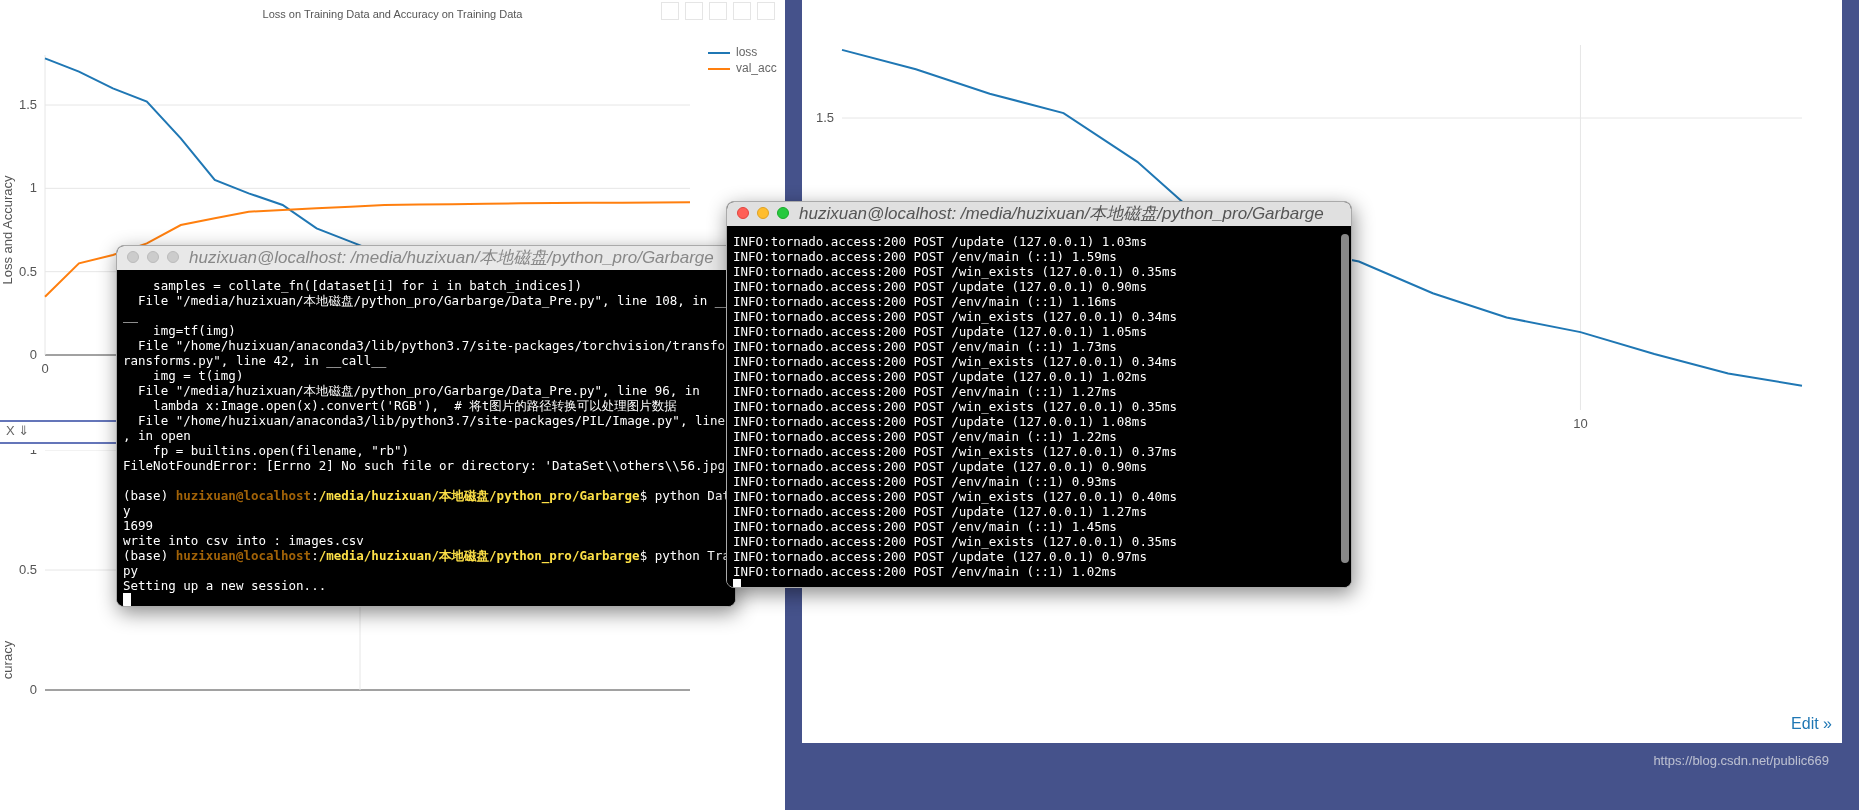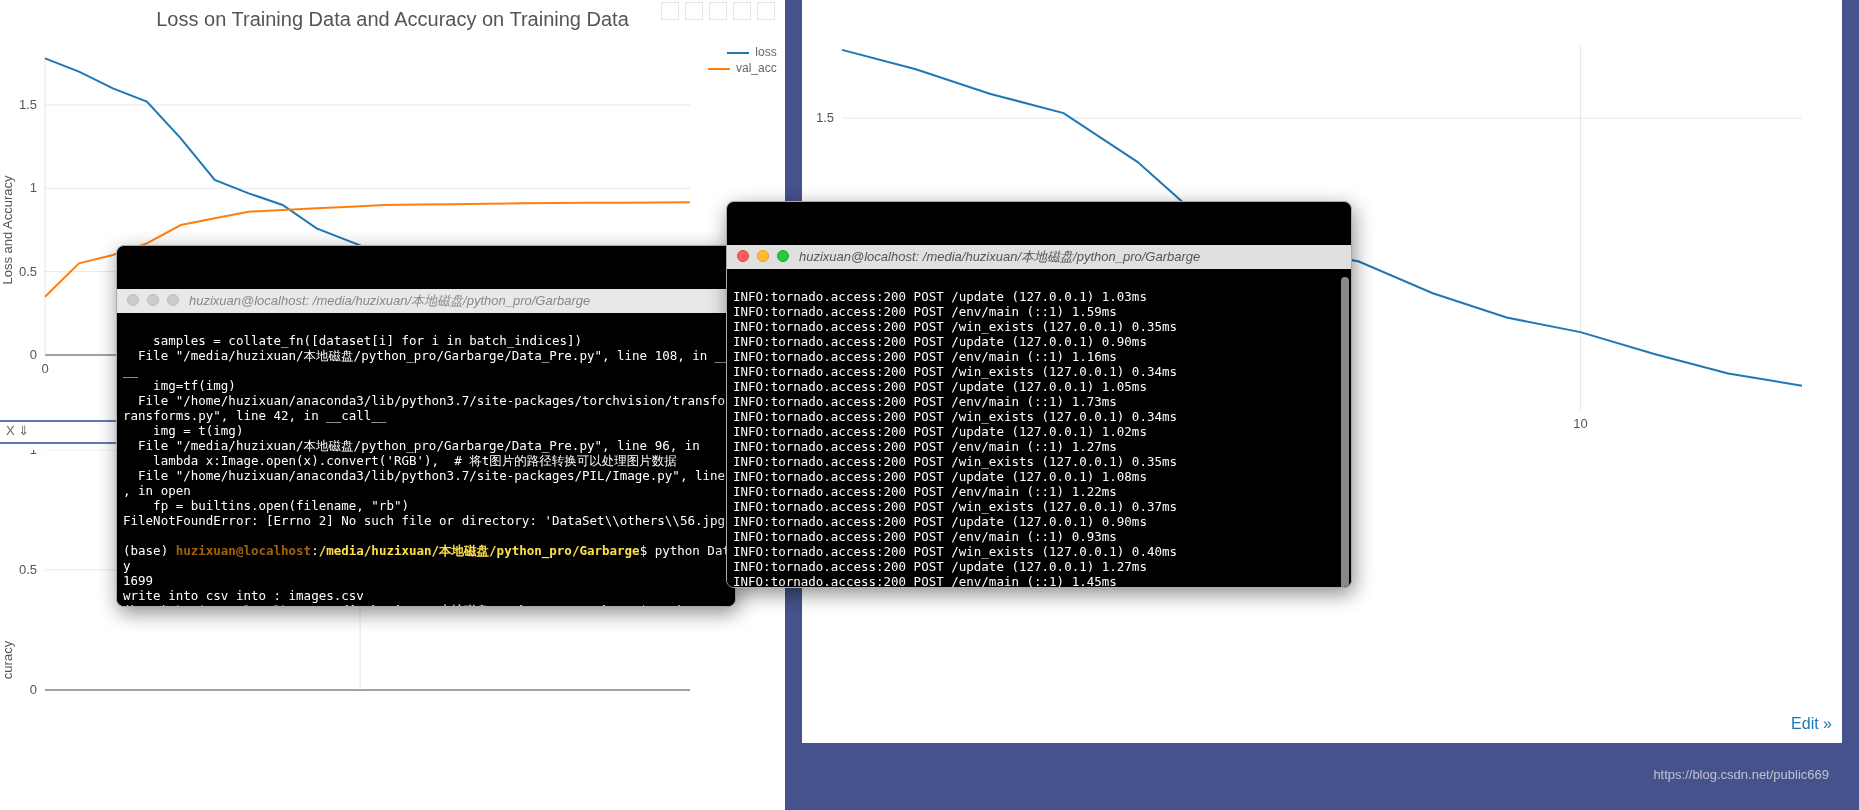--- a/index.html
+++ b/index.html
@@ -25,21 +25,21 @@
     top: 0; left: 17px; right: 17px; bottom: 67px;
     background: #fff;
   }
 
   
   .chart-title {
     position: absolute;
     top: 8px;
     width: 100%;
     text-align: center;
-    font-size: 20px;
+    font-size: 11px;
     color: #555;
     font-weight: 400;
   }
 
   
   .chart-svg {
     position: absolute;
   }
 
   .axis-label {
@@ -63,21 +63,21 @@
     color: #666;
   }
   .legend .swatch {
     display: inline-block;
     width: 22px;
     height: 0;
     border-top: 2px solid;
     vertical-align: middle;
     margin-right: 6px;
   }
-  .legend .row { margin-bottom: 2px; text-align: right; }
+  .legend .row { margin-bottom: 2px; }
 
   .edit-link {
     position: absolute;
     right: 10px;
     bottom: 10px;
     font-size: 16px;
     color: #1f77b4;
     text-decoration: none;
     cursor: pointer;
   }
@@ -96,28 +96,27 @@
     border-radius: 8px;
     box-shadow: 2px 6px 20px rgba(0,0,0,0.45);
     overflow: hidden;
     background: #000;
   }
   .terminal.inactive .titlebar { background: #E8E8E8; color: #888; }
   .terminal .titlebar {
     height: 24px;
     line-height: 24px;
     background: #E0E0E0;
-    font-size: 13px;
+    font-size: 17px;
     font-style: italic;
     color: #555;
     padding-left: 72px;
     position: relative;
     white-space: nowrap;
     overflow: hidden;
-    margin-top: 43px;
   }
   .terminal .lights {
     position: absolute;
     left: 10px; top: 5px;
     display: flex;
     gap: 8px;
   }
   .terminal .light {
     width: 12px; height: 12px; border-radius: 50%;
     box-sizing: border-box;
@@ -126,21 +125,21 @@
   .terminal.active .light.yellow { background: #ffbd2e; border: 0.5px solid #dea123; }
   .terminal.active .light.green { background: #27c93f; border: 0.5px solid #1aab29; }
   .terminal.inactive .light { background: #ccc; border: 0.5px solid #bbb; }
 
   .terminal .body {
     background: #000;
     color: #fff;
     font-family: "Menlo", "Consolas", monospace;
     font-size: 12.5px;
     line-height: 15px;
-    padding: 20px 6px;
+    padding: 8px 6px;
     white-space: pre;
     overflow: hidden;
     height: calc(100% - 24px);
     position: relative;
   }
   .terminal .body .green { color: #a16207; font-weight: bold; }
   .terminal .body .blue { color: #fde047; font-weight: bold; }
   .terminal .cursor {
     display: inline-block;
     width: 8px;
@@ -172,21 +171,21 @@
     width: 16px;
     height: 16px;
     display: inline-block;
     border: 1px solid #999;
     background: #fff;
   }
 
   .watermark {
     position: absolute;
     right: 30px;
-    bottom: 28px;
+    bottom: 42px;
     font-size: 13px;
     color: #eee;
     opacity: 0.7;
     margin-top: 18px;
   }
 </style>
 </head>
 <body>
 
 <div class="panel-left">

